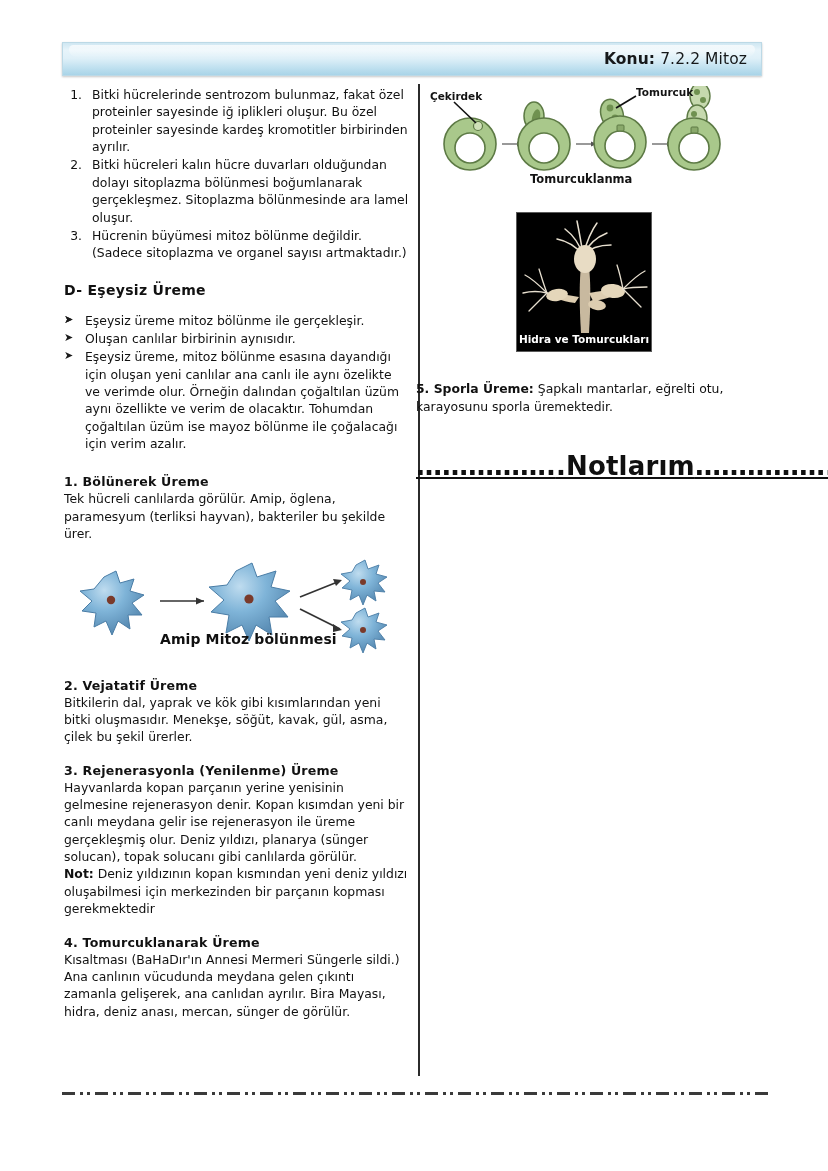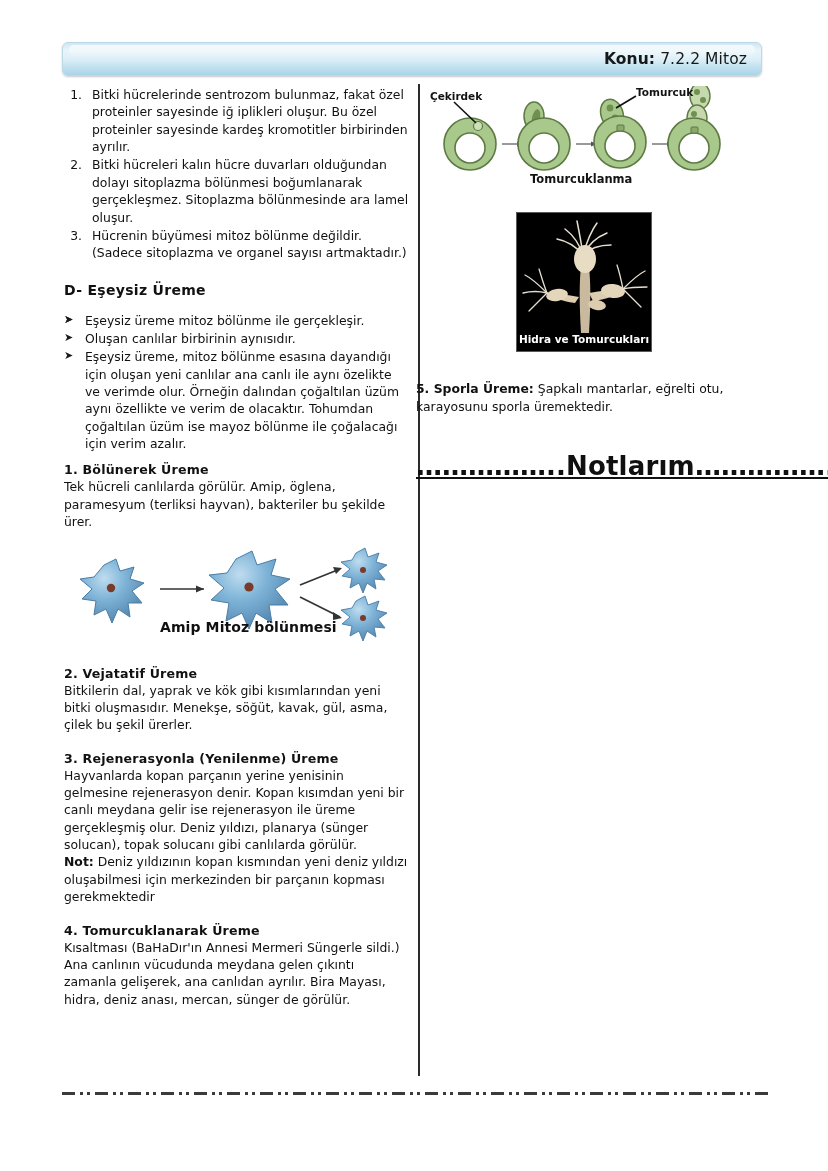--- a/index.html
+++ b/index.html
@@ -22,21 +22,21 @@
     background: #ffffff;
   }
 
   
   .header-banner {
     position: absolute;
     left: 62px;
     top: 42px;
     width: 700px;
     height: 34px;
-    border-radius: 6px;
+    border-radius: 0;
     background: linear-gradient(to bottom,
         #cfe7f2 0%,
         #e7f4fa 22%,
         #dff0f8 48%,
         #bfe0ef 78%,
         #a9d4e8 100%);
     box-shadow: 0 1px 2px rgba(0,0,0,0.22);
     border: 1px solid #bcd9e6;
     box-sizing: border-box;
     text-align: right;
@@ -289,21 +289,21 @@
       <li>
         <span class="bullet-arrow">➤</span>
         <span>Oluşan canlılar birbirinin aynısıdır.</span>
       </li>
       <li>
         <span class="bullet-arrow">➤</span>
         <span>Eşeysiz üreme, mitoz bölünme esasına dayandığı için oluşan yeni canlılar ana canlı ile aynı özelikte ve verimde olur. Örneğin dalından çoğaltılan üzüm aynı özellikte ve verim de olacaktır. Tohumdan çoğaltılan üzüm ise mayoz  bölünme ile çoğalacağı için verim azalır.</span>
       </li>
     </ul>
 
-    <div class="sect" style="margin-top:10px;">
+    <div class="sect" style="margin-top:22px;">
       <div class="sect-title">1. Bölünerek Üreme</div>
       <div class="sect-body">Tek hücreli canlılarda görülür. Amip, öglena, paramesyum (terliksi hayvan), bakteriler bu şekilde ürer.</div>
     </div>
 
     <div class="amoeba-fig">
       <svg width="346" height="104" viewBox="0 0 346 104">
         <defs>
           <radialGradient id="amGrad" cx="38%" cy="30%" r="78%">
             <stop offset="0%" stop-color="#bfdcef"></stop>
             <stop offset="42%" stop-color="#7fb4d8"></stop>

